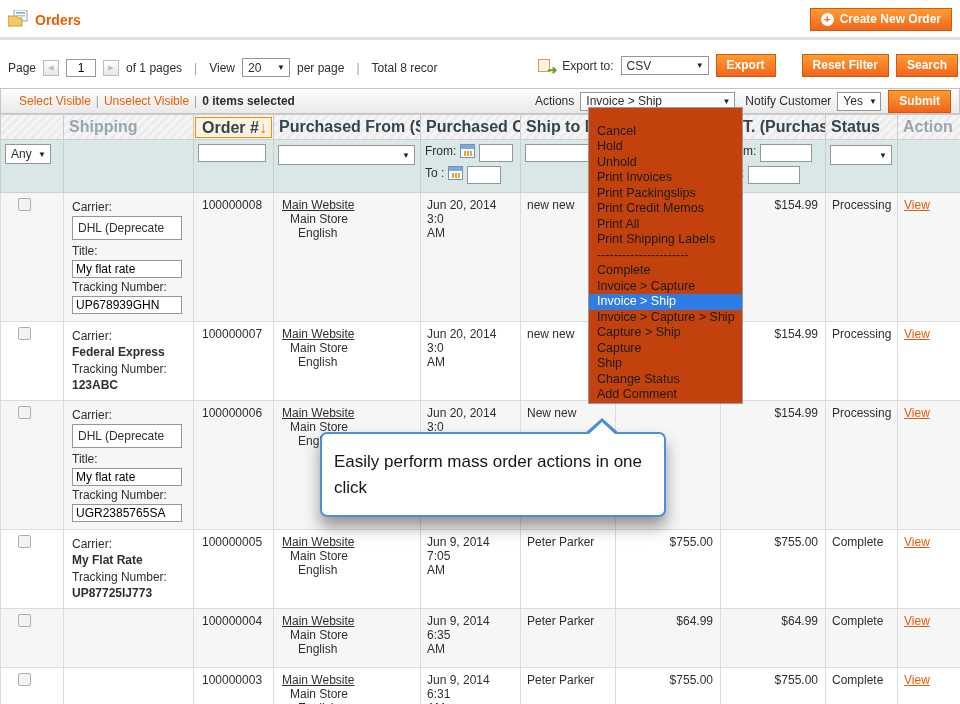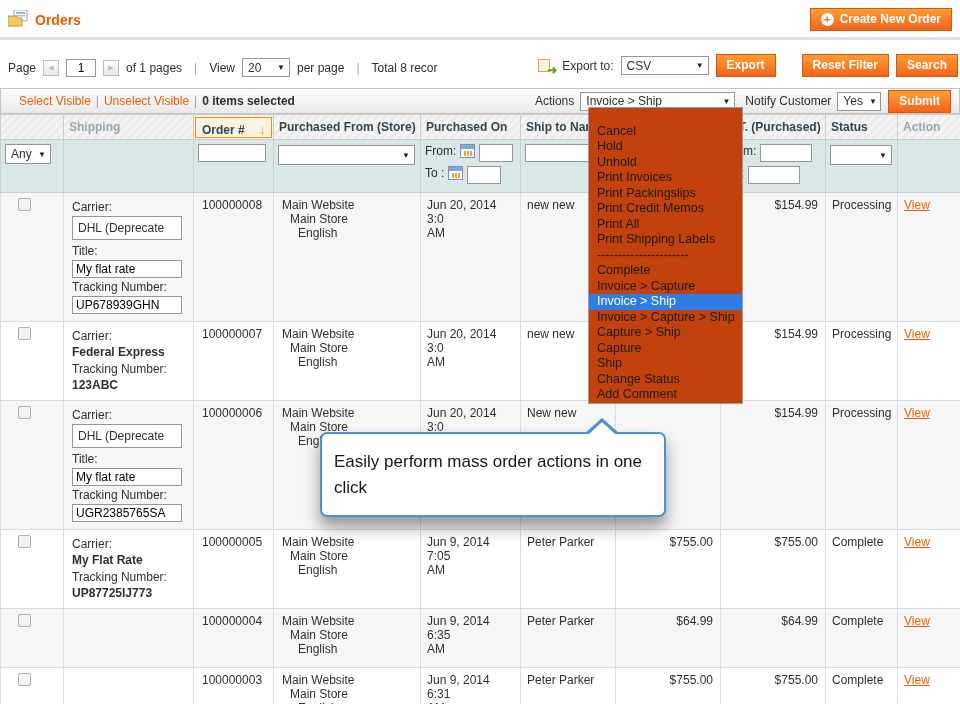--- a/index.html
+++ b/index.html
@@ -41,42 +41,42 @@
                 border:1px solid #c5c5c5; background:linear-gradient(#fdfdfd,#e9e9e9);
                 padding:2px 8px 2px 18px; height:26px; }
   .mgroup { display:flex; align-items:center; }
   .olink { color:#e85c07; text-decoration:none; cursor:pointer; }
   .bold { font-weight:bold; }
   .mlabel { margin:0 6px 0 10px; }
 
   
   table.grid { width:960px; border-collapse:collapse; table-layout:fixed; }
   .grid th { background:repeating-linear-gradient(135deg,#ececec 0 3px,#f6f6f6 3px 6px);
-             border:1px solid #ccc; height:25px; font-size:12px; font-weight:bold;
+             border:1px solid #ccc; height:25px; font-size:16px; font-weight:bold;
              text-align:left; padding:0 5px; color:#35454f; overflow:hidden; white-space:nowrap; }
   .grid th.light { color:#98a6b0; }
   .grid th.sorted { padding:1px; }
   .sorted-box { border:1px solid #f19000; background:#fbf3e1; height:21px; display:flex;
                 align-items:flex-end; justify-content:space-between; padding:0 6px; }
   .sort-arrow { color:#f18200; font-weight:bold; }
 
   tr.filter-row td { background:#d9e7e7; border:1px solid #c3d2d4; padding:4px 4px; vertical-align:top; }
   .f-input { border:1px solid #969696; height:18px; padding:0 3px; font:12px "Liberation Sans",sans-serif; background:#fff; }
   .date-line { display:flex; align-items:flex-start; gap:4px; margin-bottom:4px; white-space:nowrap; }
   .cal-icon { width:15px; height:14px; display:inline-block; border:1px solid #6b94c0; background:#fff; cursor:pointer; flex:0 0 auto; }
   .cal-icon::before { content:""; display:block; height:4px; background:#7fa9d4; }
   .cal-icon::after { content:""; display:block; width:8px; height:5px; margin:2px auto 0;
                      background:repeating-linear-gradient(90deg,#eda33c 0 2px,#fff 2px 3px); }
 
   .grid td { border:1px solid #d9dde0; vertical-align:top; padding:5px 6px; overflow:hidden; }
   tr.r-odd td { background:#f6f6f6; }
   tr.r-even td { background:#fff; }
   td.num { padding-left:8px; }
   td.price { text-align:right; padding-right:7px; }
-  .store-l1 { padding-left:2px; }
+  .store-l1 { padding-left:2px;text-decoration:underline; }
   .store-l2 { padding-left:10px; }
   .store-l3 { padding-left:18px; }
   .view-link { color:#e85c07; text-decoration:underline; cursor:pointer; }
   .cb { display:inline-block; width:13px; height:13px; border:1px solid #aeaeae; background:#f3f3f3;
         border-radius:2px; margin-left:11px; cursor:pointer; }
   td.shipcell { padding:5px 6px 5px 8px; }
   .ship-label { margin:2px 0 2px 0; }
   .ship-bold { font-weight:bold; margin:1px 0 3px 0; }
   .fsel.w110 { width:110px; height:24px; margin:0 0 2px 0;gap:46px; }
   .ship-input { width:110px; height:18px; border:1px solid #969696; padding:0 3px;

